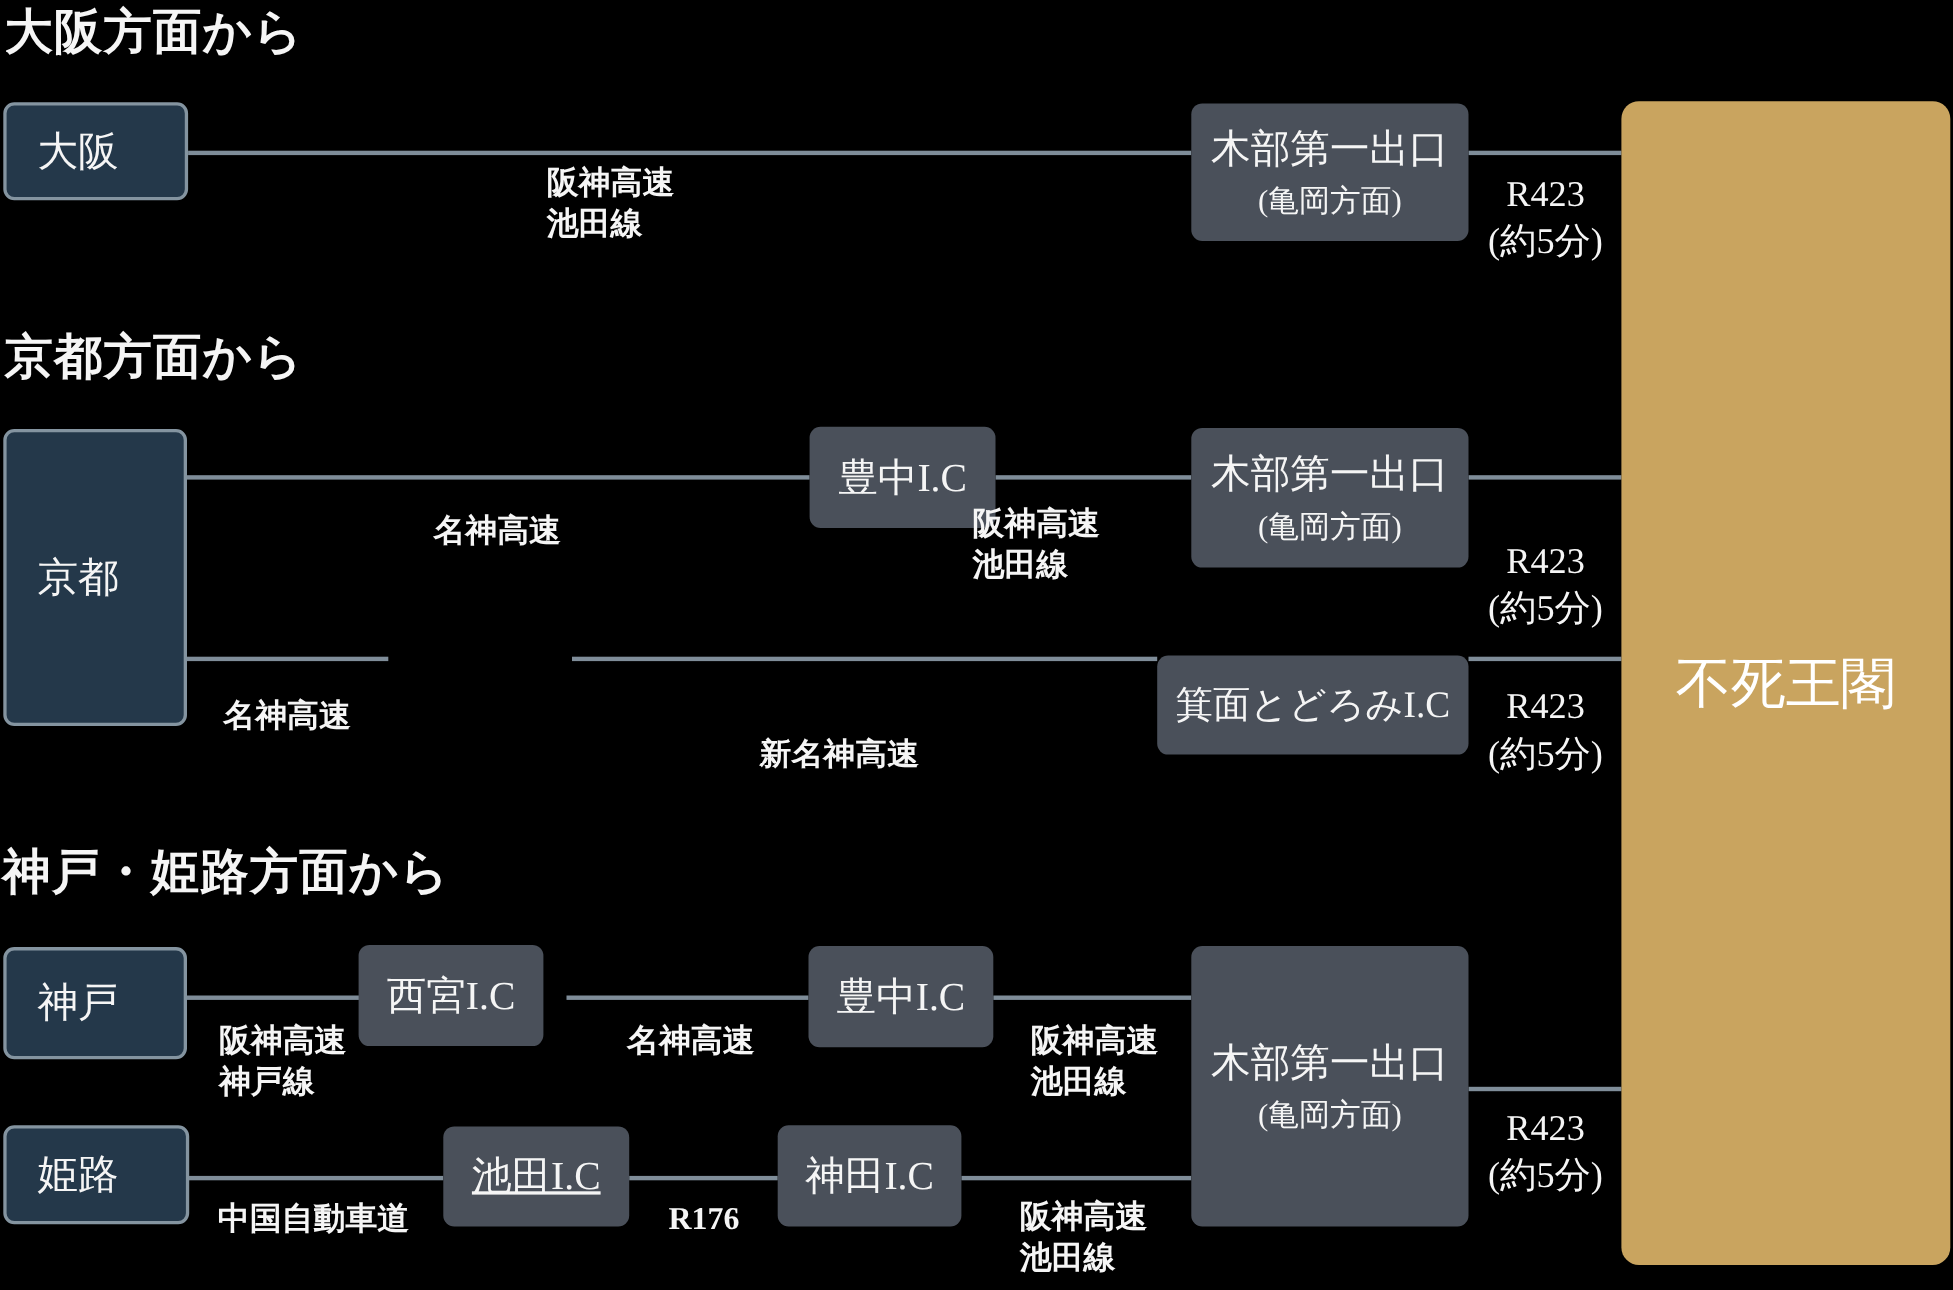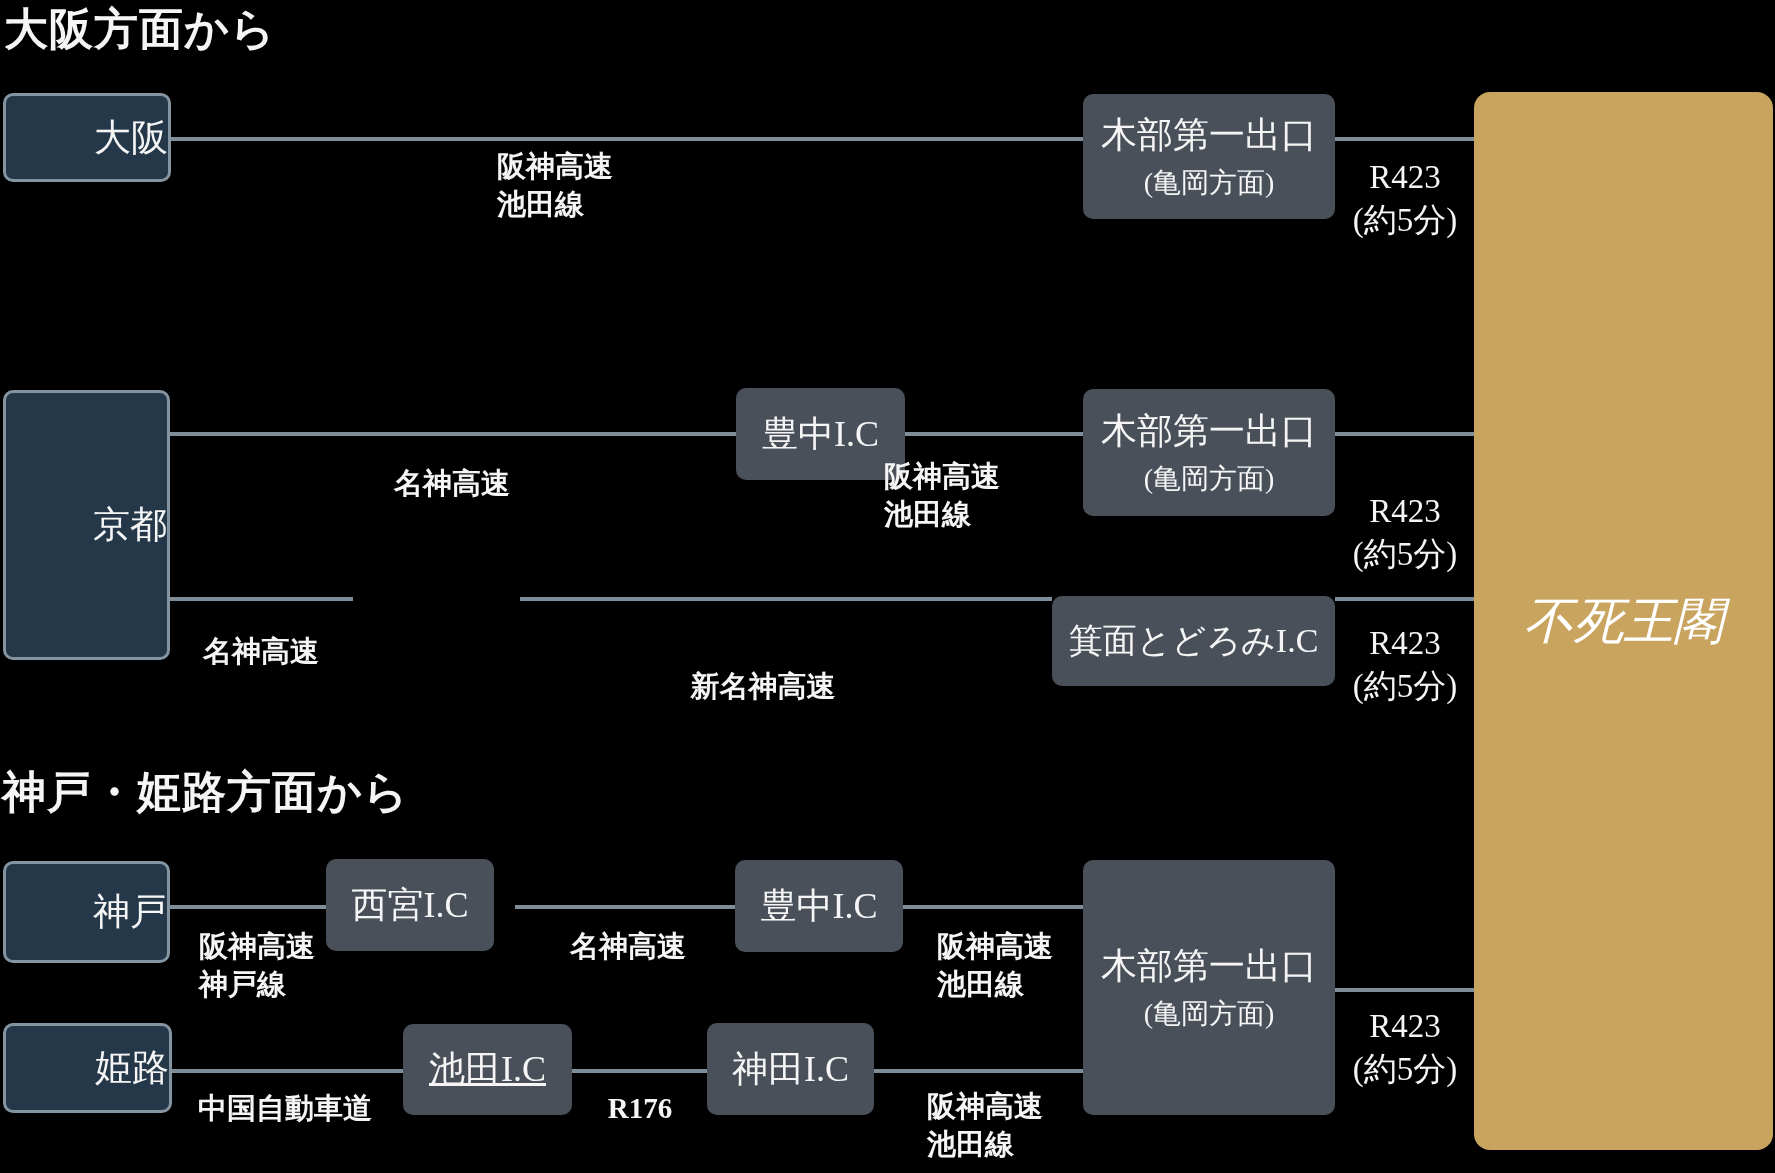--- a/index.html
+++ b/index.html
@@ -7,50 +7,51 @@
     --node-box:#4a505a; --line:#7f8d99; --destination-box:#c9a45f; --text:#f5f5f5;
   }
   html,body{margin:0;padding:0;background:#000;}
   #canvas{
     position:relative;width:1775px;height:1173px;background:var(--background);
     font-family:"Liberation Serif","DejaVu Serif",serif;color:var(--text);overflow:hidden;
   }
   .heading{position:absolute;font-size:44px;font-weight:bold;letter-spacing:1px;white-space:nowrap;}
   .origin-box{
     position:absolute;background:var(--city-box);border:3px solid var(--city-border);
-    border-radius:10px;display:flex;align-items:center;justify-content:flex-end;
+    border-radius:10px;display:flex;align-items:center;justify-content:flex-start;
     font-size:37px;box-sizing:border-box;white-space:nowrap;padding-left:28px;
   }
   .node-box{
     position:absolute;background:var(--node-box);border-radius:10px;
     display:flex;flex-direction:column;align-items:center;justify-content:center;
     font-size:36px;box-sizing:border-box;white-space:nowrap;
   }
   .node-box .sub{font-size:28px;margin-top:4px;}
   .dest-box{
     position:absolute;background:var(--destination-box);border-radius:16px;
     display:flex;align-items:center;justify-content:center;font-size:50px;
-    color:#ffffff;white-space:nowrap;font-style:italic;
+    color:#ffffff;white-space:nowrap;
   }
   .line{position:absolute;height:4px;background:var(--line);}
   .route-label{
     position:absolute;transform:translateX(-50%);text-align:left;
     font-size:29px;font-weight:bold;line-height:1.3;white-space:nowrap;
   }
   .r423-label{
     position:absolute;transform:translateX(-50%);text-align:center;
     font-size:33px;line-height:1.3;white-space:nowrap;
   }
 </style>
 </head>
 <body>
 
 <div id="canvas">
 
   <div class="heading" style="left:4px;top:0px;">大阪方面から</div>
+  <div class="heading" style="left:4px;top:295px;">京都方面から</div>
   <div class="heading" style="left:2px;top:763px;">神戸・姫路方面から</div>
 
   <div class="line" style="left:171px;top:137px;width:912px;"></div>
   <div class="line" style="left:1335px;top:137px;width:139px;"></div>
 
   <div class="line" style="left:170px;top:432px;width:566px;"></div>
   <div class="line" style="left:905px;top:432px;width:178px;"></div>
   <div class="line" style="left:1335px;top:432px;width:139px;"></div>
 
   <div class="line" style="left:170px;top:597px;width:183px;"></div>

